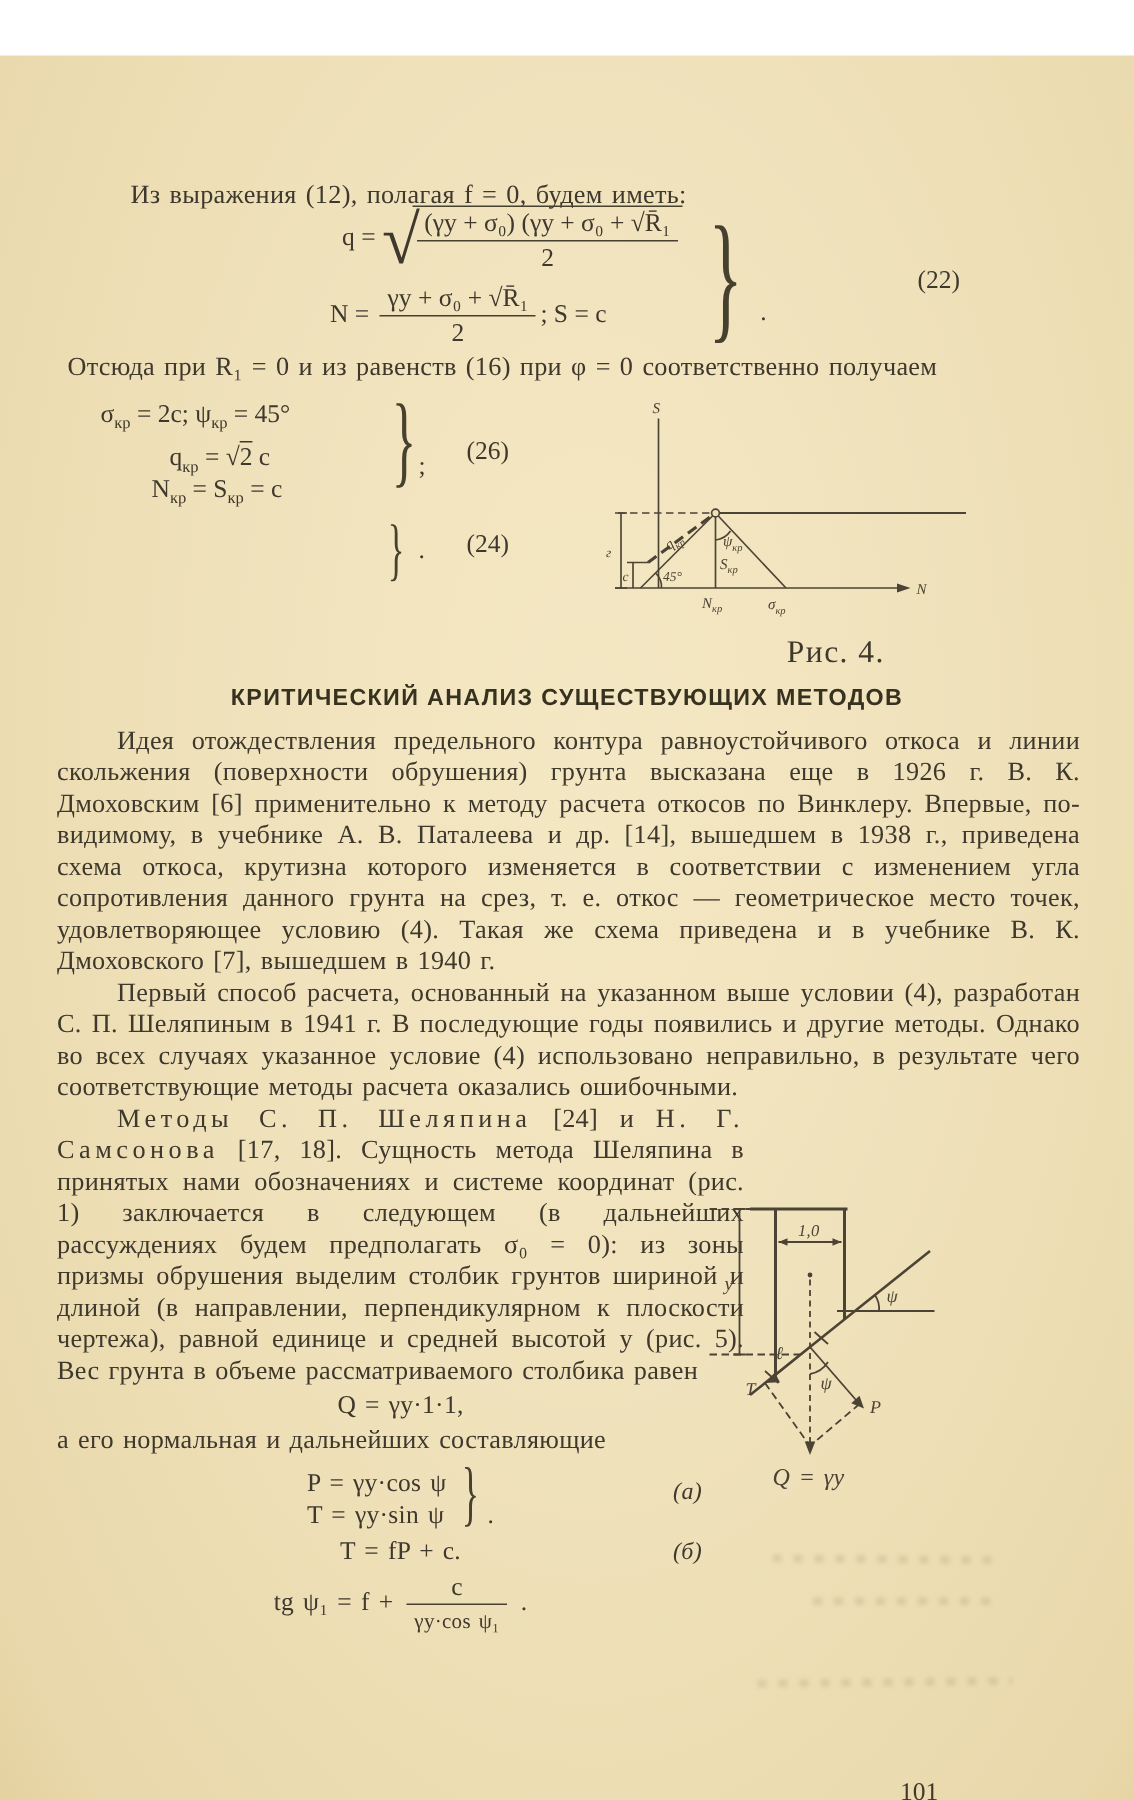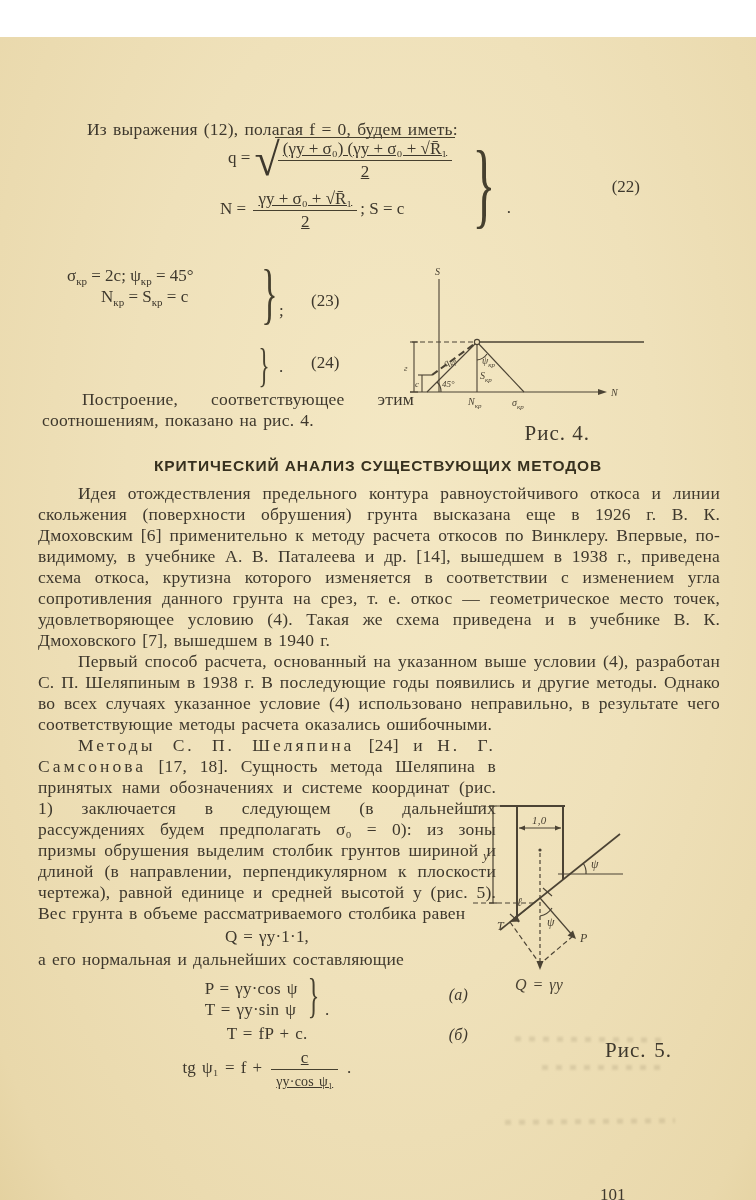--- a/index.html
+++ b/index.html
@@ -11,21 +11,21 @@
     color:#3e382d;
     margin-top:37px;
   }
   .abs{position:absolute;}
   .bodytxt{font-size:17.5px; line-height:21px; letter-spacing:.2px; word-spacing:1.5px;}
   .just{text-align:justify;}
   p{margin:0;}
   .ind{text-indent:40px;}
   
   .eqtxt{font-size:17px;}
-  .fr{display:inline-block; vertical-align:middle; text-align:center; margin:0 3px;text-decoration:underline;}
+  .fr{display:inline-block; vertical-align:middle; text-align:center; margin:0 3px;}
   .fr .n{display:block; padding:0 5px 1px 5px; border-bottom:1.3px solid #46402f;}
   .fr .d{display:block; padding:1px 5px 0 5px;}
   .radsign{font-size:46px; line-height:40px; font-weight:400; margin-right:-5px; vertical-align:middle;}
   .radbody{display:inline-block; vertical-align:middle; border-top:1.6px solid #46402f; padding-top:1px;}
   .brc{display:inline-block; transform:scaleX(.5); transform-origin:center; font-weight:300; color:#46402f;}
   sub.s{font-size:11px; line-height:0;}
   .eqnum{font-size:17px;}
   .eqline{overflow:hidden; text-align:center; position:relative;}
   .eqlbl{position:absolute; font-style:italic; font-size:16px;}
   
@@ -54,37 +54,40 @@
       </div>
       <div style="margin-left:52px; margin-top:7px; white-space:nowrap;">
         <span>N = </span><span class="fr"><span class="n">γy + σ₀ + √R̄₁</span><span class="d">2</span></span><span>;  S = c</span>
       </div>
     </div>
     <span class="brc" style="font-size:95px; line-height:95px; margin-left:6px;">}</span>
     <span style="align-self:flex-end; margin-bottom:14px;">.</span>
     <span class="eqnum" style="position:absolute; right:0; top:40px;">(22)</span>
   </div>
 
+  <p class="abs bodytxt" style="left:45px; top:197px; width:692px;">Отсюда при R₁ = 0 и из равенств (16) при φ = 0 соответственно получаем</p>
 
   <div class="abs eqtxt" style="left:55px; top:226px; width:310px; height:138px;">
     <div style="margin-left:12px; margin-top:3px; white-space:nowrap;">
       <span>σ</span><sub class="s">кр</sub><span> = 2c;  </span><span>ψ</span><sub class="s">кр</sub><span> = 45°</span>
     </div>
+    <div style="margin-left:58px; margin-top:9px; white-space:nowrap;">
+      <span>q</span><sub class="s">кр</sub><span> = </span><span>√</span><span style="text-decoration:overline;">2</span><span> c</span>
+    </div>
     <div style="margin-left:46px; margin-top:1px; white-space:nowrap;">
       <span>N</span><sub class="s">кр</sub><span> = S</span><sub class="s">кр</sub><span> = c</span>
     </div>
     <span class="brc" style="position:absolute; left:198px; top:-4px; font-size:68px; line-height:68px;">}</span>
     <span style="position:absolute; left:224px; top:38px;">;</span>
-    <span class="eqnum" style="position:absolute; left:256px; top:28px;">(23)</span>
+    <span class="eqnum" style="position:absolute; left:256px; top:28px;">(26)</span>
     <span class="brc" style="position:absolute; left:198px; top:80px; font-size:46px; line-height:46px;">}</span>
     <span style="position:absolute; left:224px; top:94px;">.</span>
     <span class="eqnum" style="position:absolute; left:256px; top:90px;">(24)</span>
   </div>
 
-  <p class="abs bodytxt just" style="left:42px; top:352px; width:372px; text-indent:40px;">Построение, соответствующее этим соотношениям, показано на рис. 4.</p>
 
   <div class="abs" style="left:402px; top:228px; width:322px;">
     <svg width="322" height="152" viewBox="0 0 322 152">
       <g stroke="#4b4334" stroke-width="1.1" fill="none">
         <line x1="37" y1="14" x2="37" y2="127"></line>
         <line x1="8" y1="127" x2="196" y2="127"></line>
         <polygon points="196,124 205,127 196,130" fill="#4b4334" stroke="none"></polygon>
         <line x1="10" y1="77" x2="75" y2="77" stroke-dasharray="5,3"></line>
         <line x1="75" y1="77" x2="242" y2="77" stroke-width="1.4"></line>
         <line x1="25" y1="127" x2="75" y2="77"></line>
@@ -113,21 +116,21 @@
         <text x="13" y="122" font-size="9">c</text>
       </g>
     </svg>
     <div class="figcap" style="width:150px; margin-left:38px;">Рис. 4.</div>
   </div>
 
   <h2 class="abs heading" style="left:0; right:0; top:420px; margin:0;">КРИТИЧЕСКИЙ АНАЛИЗ СУЩЕСТВУЮЩИХ МЕТОДОВ</h2>
 
   <div class="abs bodytxt" style="left:38px; top:446px; width:682px;">
     <p class="just ind">Идея отождествления предельного контура равноустойчивого откоса и линии скольжения (поверхности обрушения) грунта высказана еще в 1926 г. В. К. Дмоховским [6] применительно к методу расчета откосов по Винклеру. Впервые, по-видимому, в учебнике А. В. Паталеева и др. [14], вышедшем в 1938 г., приведена схема откоса, крутизна которого изменяется в соответствии с изменением угла сопротивления данного грунта на срез, т. е. откос — геометрическое место точек, удовлетворяющее условию (4). Такая же схема приведена и в учебнике В. К. Дмоховского [7], вышедшем в 1940 г.</p>
-    <p class="just ind">Первый способ расчета, основанный на указанном выше условии (4), разработан С. П. Шеляпиным в 1938 г. В последующие годы появились и другие методы. Однако во всех случаях указанное условие (4) использовано неправильно, в результате чего соответствующие методы расчета оказались ошибочными.</p>
+    <p class="just ind">Первый способ расчета, основанный на указанном выше условии (4), разработан С. П. Шеляпиным в 1941 г. В последующие годы появились и другие методы. Однако во всех случаях указанное условие (4) использовано неправильно, в результате чего соответствующие методы расчета оказались ошибочными.</p>
     <p class="just ind">
       <span class="figspace" style="display:block;">
 
         <svg width="290" height="235" viewBox="0 0 290 235" style="position:absolute; left:-41px; top:0;">
           <g stroke="#4b4334" stroke-width="1.2" fill="none">
             <line x1="18" y1="8" x2="45" y2="8" stroke-dasharray="5,3"></line>
             <line x1="45" y1="8" x2="110" y2="8" stroke-width="2"></line>
             <line x1="62" y1="8" x2="62" y2="120" stroke-width="2"></line>
             <line x1="108" y1="8" x2="108" y2="82" stroke-width="2"></line>
             <line x1="18" y1="105" x2="80" y2="105" stroke-dasharray="5,3"></line>
@@ -157,21 +160,20 @@
             <text x="77" y="26">1,0</text>
             <text x="28" y="62" font-size="13">y</text>
             <text x="62" y="108" font-size="12">ℓ</text>
             <text x="136" y="70" font-size="12">ψ</text>
             <text x="92" y="128" font-size="12">ψ</text>
             <text x="42" y="132" font-size="12">T</text>
             <text x="125" y="144" font-size="12">P</text>
             <text x="60" y="192" font-size="16">Q = γy</text>
           </g>
         </svg>
-        <span class="figcap" style="position:absolute; left:-24px; top:242px; width:200px; display:block;">Рис. 5.</span>
       </span>
       <span class="emph">Методы С. П. Шеляпина</span><span> [24] и </span><span class="emph">Н. Г. Самсонова</span><span> [17, 18].</span><span> Сущность метода Шеляпина в принятых нами обозначениях и системе координат (рис. 1) заключается в следующем (в дальнейших рассуждениях будем предполагать σ₀ = 0): из зоны призмы обрушения выделим столбик грунтов шириной и длиной (в направлении, перпендикулярном к плоскости чертежа), равной единице и средней высотой y (рис. 5). Вес грунта в объеме рассматриваемого столбика равен</span>
     </p>
 
     <div class="eqline eqtxt" style="margin:2px 0;">
       <span>Q = γy·1·1,</span>
     </div>
 
     <p>а его нормальная и дальнейших составляющие</p>
 

